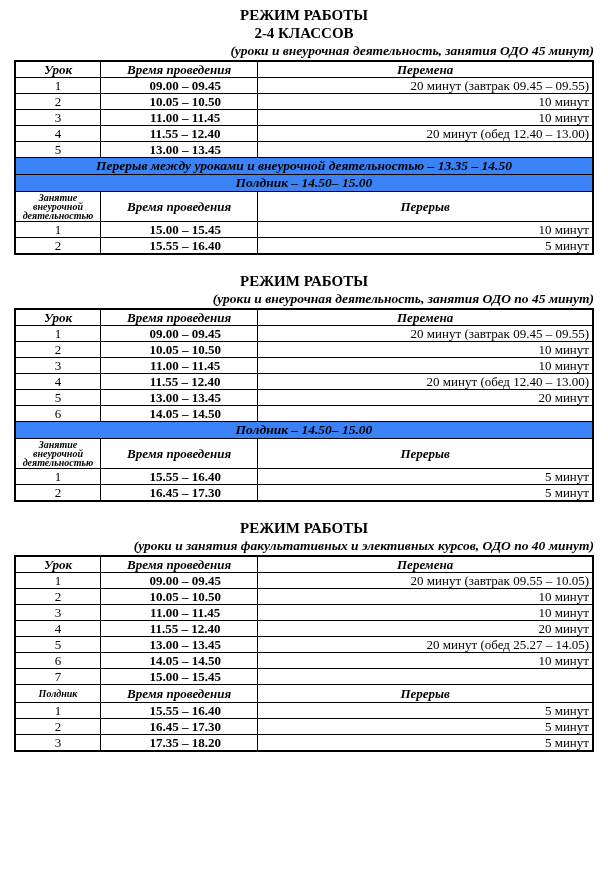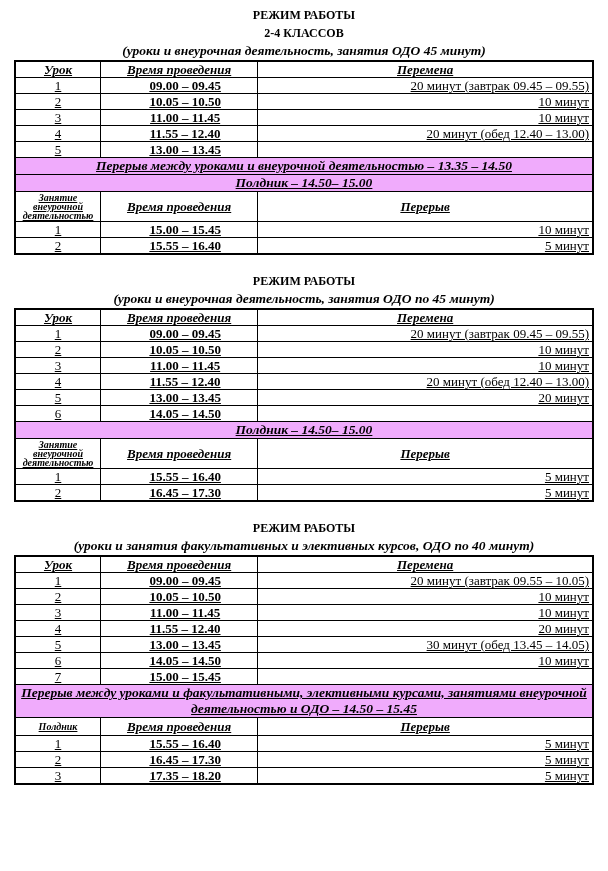--- a/index.html
+++ b/index.html
@@ -16,39 +16,38 @@
   }
   .page {
     padding: 6px 14px 0 14px;
     box-sizing: border-box;
   }
   section.schedule-section {
     margin-bottom: 17px;
   }
   .title-line {
     text-align: center;
-    font-size: 12px;
+    font-size: 15px;
     font-weight: bold;
     line-height: 18px;
     margin: 0;
   }
   .subtitle {
-    text-align: center;
+    text-align: right;
     font-size: 13.5px;
     font-weight: bold;
     font-style: italic;
     line-height: 17px;
     margin: 0 0 1px 0;
   }
   table.schedule-table {
     width: 100%;
     border-collapse: collapse;
     border: 2px solid #000000;
     table-layout: fixed;
-    text-decoration: underline;
   }
   col.c1 { width: 14.8%; }
   col.c2 { width: 27.2%; }
   col.c3 { width: 58%; }
   th, td {
     border: 1px solid #000000;
     padding: 0 3px;
     font-size: 13px;
     line-height: 15px;
     height: 15px;
@@ -72,21 +71,21 @@
   }
   td.time {
     text-align: center;
     font-weight: bold;
     padding-left: 15px;
   }
   td.note {
     text-align: right;
   }
   td.band {
-    background: #f0abfc;
+    background: #3b82f6;
     text-align: center;
     font-weight: bold;
     font-style: italic;
     font-size: 13.5px;
     line-height: 16px;
   }
 </style>
 </head>
 <body>
 
@@ -255,34 +254,31 @@
             <td class="note">10 минут</td>
           </tr>
           <tr>
             <td class="num">4</td>
             <td class="time">11.55 – 12.40</td>
             <td class="note">20 минут</td>
           </tr>
           <tr>
             <td class="num">5</td>
             <td class="time">13.00 – 13.45</td>
-            <td class="note">30 минут (обед 13.45 – 14.05)</td>
+            <td class="note">20 минут (обед 25.27 – 14.05)</td>
           </tr>
           <tr>
             <td class="num">6</td>
             <td class="time">14.05 – 14.50</td>
             <td class="note">10 минут</td>
           </tr>
           <tr>
             <td class="num">7</td>
             <td class="time">15.00 – 15.45</td>
             <td class="note"></td>
-          </tr>
-          <tr>
-            <td colspan="3" class="band">Перерыв между уроками и факультативными, элективными курсами, занятиями внеурочной деятельностью и ОДО – 14.50 – 15.45</td>
           </tr>
           <tr>
             <th class="small-head">Полдник</th>
             <th>Время проведения</th>
             <th>Перерыв</th>
           </tr>
           <tr>
             <td class="num">1</td>
             <td class="time">15.55 – 16.40</td>
             <td class="note">5 минут</td>

